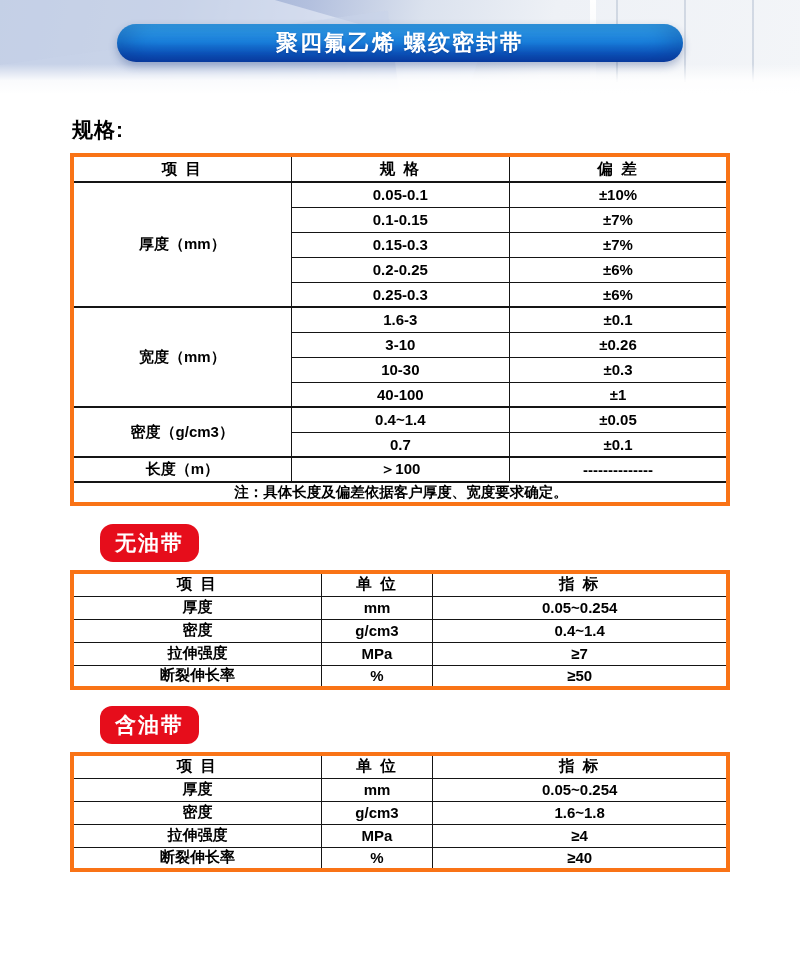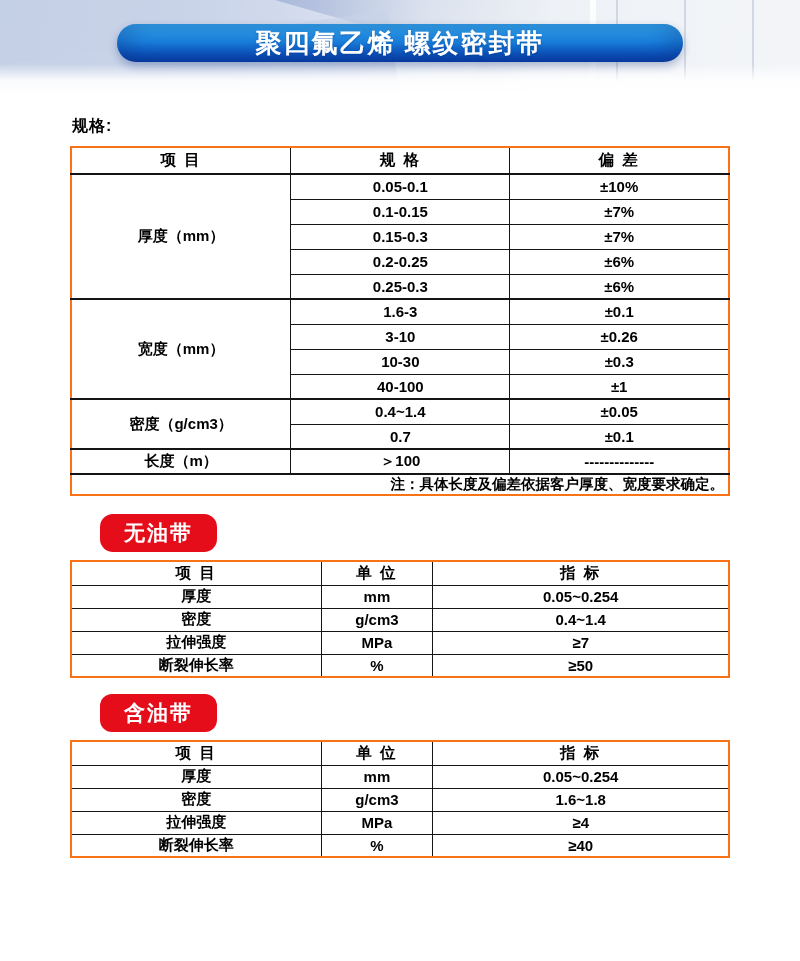--- a/index.html
+++ b/index.html
@@ -19,49 +19,49 @@
   .hero-highlight { position: absolute; left: 590px; top: 0; width: 6px; height: 82px;
     background: linear-gradient(to bottom, #ffffff, rgba(255,255,255,0.15)); }
   .hero-floor { position: absolute; left: 0; right: 0; bottom: 0; height: 30px;
     background: linear-gradient(to bottom, rgba(255,255,255,0), rgba(255,255,255,0.9) 55%, #ffffff); }
 
   .banner { position: absolute; left: 117px; top: 24px; width: 566px; height: 38px; border-radius: 19px;
     background: linear-gradient(to bottom, #38a9ef 0%, #1b82dd 45%, #0d55bd 78%, #0a3fa8 100%);
     box-shadow: inset 14px 0 20px rgba(10,40,120,0.22), inset -14px 0 20px rgba(10,40,120,0.22),
                 0 4px 8px rgba(25,55,125,0.32);
     display: flex; align-items: center; justify-content: center; }
-  .banner-text { color: #ffffff; font-size: 26px; font-weight: 800; letter-spacing: 2px;
+  .banner-text { color: #ffffff; font-size: 22px; font-weight: 800; letter-spacing: 2px;
     text-shadow: 0 1px 2px rgba(10,40,110,0.35); white-space: nowrap; }
 
   
   .content { padding: 0 70px; }
   .intro { font-family: "Liberation Serif", "DejaVu Serif", serif; font-size: 17.5px;
     margin: 17px 0 0 5px; letter-spacing: 0.5px; }
-  .sec-heading { font-size: 16px; font-weight: 700; margin: 22px 0 0 2px; letter-spacing: 1px; }
+  .sec-heading { font-size: 21px; font-weight: 700; margin: 22px 0 0 2px; letter-spacing: 1px; }
   .perf-heading { font-size: 19px; font-weight: 700; margin: 16px 0 0 2px; letter-spacing: 1px; }
 
   table { width: 660px; border-collapse: collapse; table-layout: fixed; }
   th, td { border: 1.5px solid #151515; text-align: center; vertical-align: middle;
     font-weight: 700; font-size: 15px; color: #000; padding: 0 4px; overflow: hidden; white-space: nowrap; }
-  table { border: 2px solid #f97316; padding-left: 8px; }
+  table { border: 4px solid #f97316; padding-left: 8px; }
 
   .spec-table { margin-top: 9px; }
   .spec-table th { height: 27px; font-size: 15.5px; letter-spacing: 2px; }
   .spec-table td { height: 25px; }
   .spec-table tr.gs td { border-top-width: 2.5px; }
   .spec-table thead th { border-bottom-width: 2px; }
-  .spec-table td.note { text-align: right; padding-left: 6px; font-size: 14.5px; height: 20px; }
+  .spec-table td.note { text-align: center; padding-left: 6px; font-size: 14.5px; height: 20px; }
 
   .perf-table { margin-top: 8px; }
   .perf-table th { height: 24px; font-size: 15.5px; letter-spacing: 2px; }
   .perf-table td { height: 23px; }
   .col-item { width: 33.4%; } .col-spec { width: 33.3%; } .col-dev { width: 33.3%; }
   .pcol-item { width: 38%; } .pcol-unit { width: 17%; } .pcol-val { width: 45%; }
 
-  .badge { display: inline-block; margin: 18px 0 0 30px; padding: 5px 24px;
+  .badge { display: inline-block; margin: 18px 0 0 30px; padding: 5px 15px;
     background: #e60d1b; color: #fff; font-size: 21px; font-weight: 700;
     border-radius: 13px; letter-spacing: 2px; }
   .badge.second { margin-top: 16px; border-radius: 12px; }
 </style>
 </head>
 <body>
 
 <div class="page">
 
   <header class="hero">

